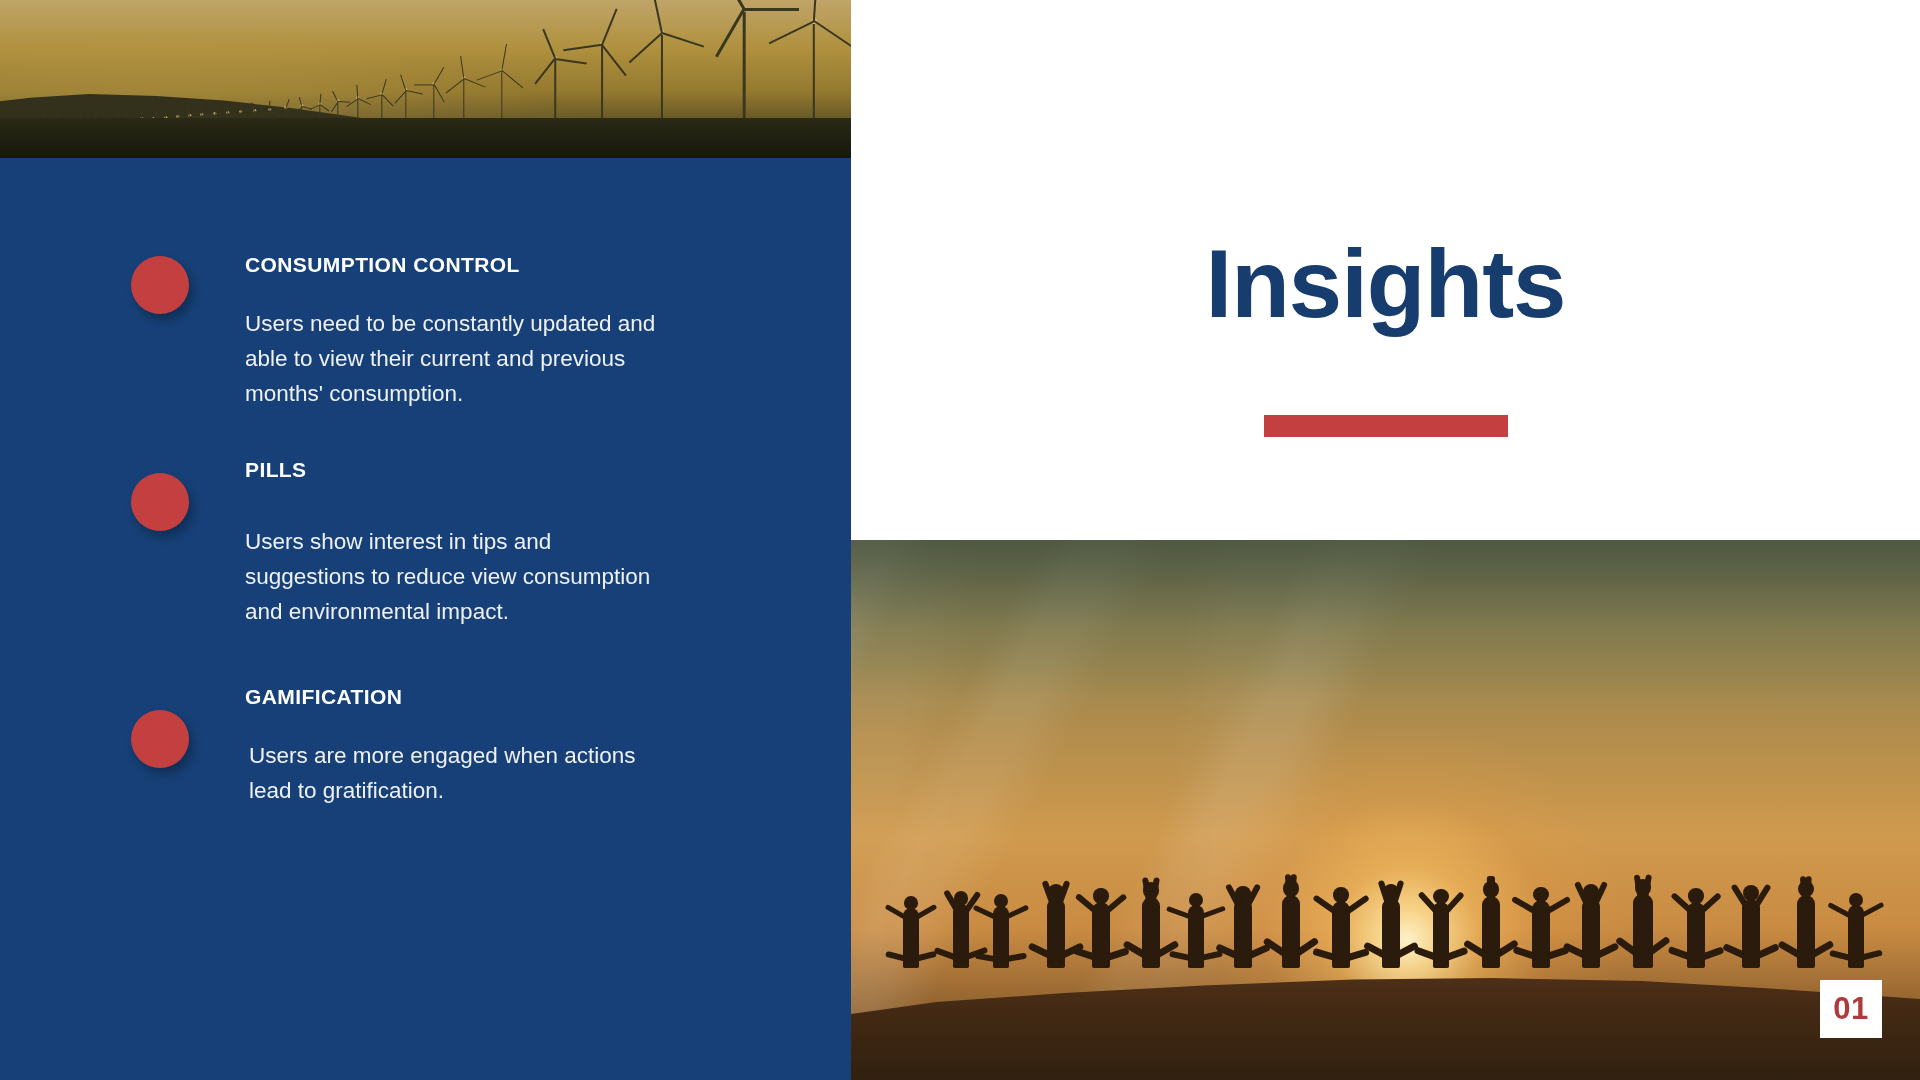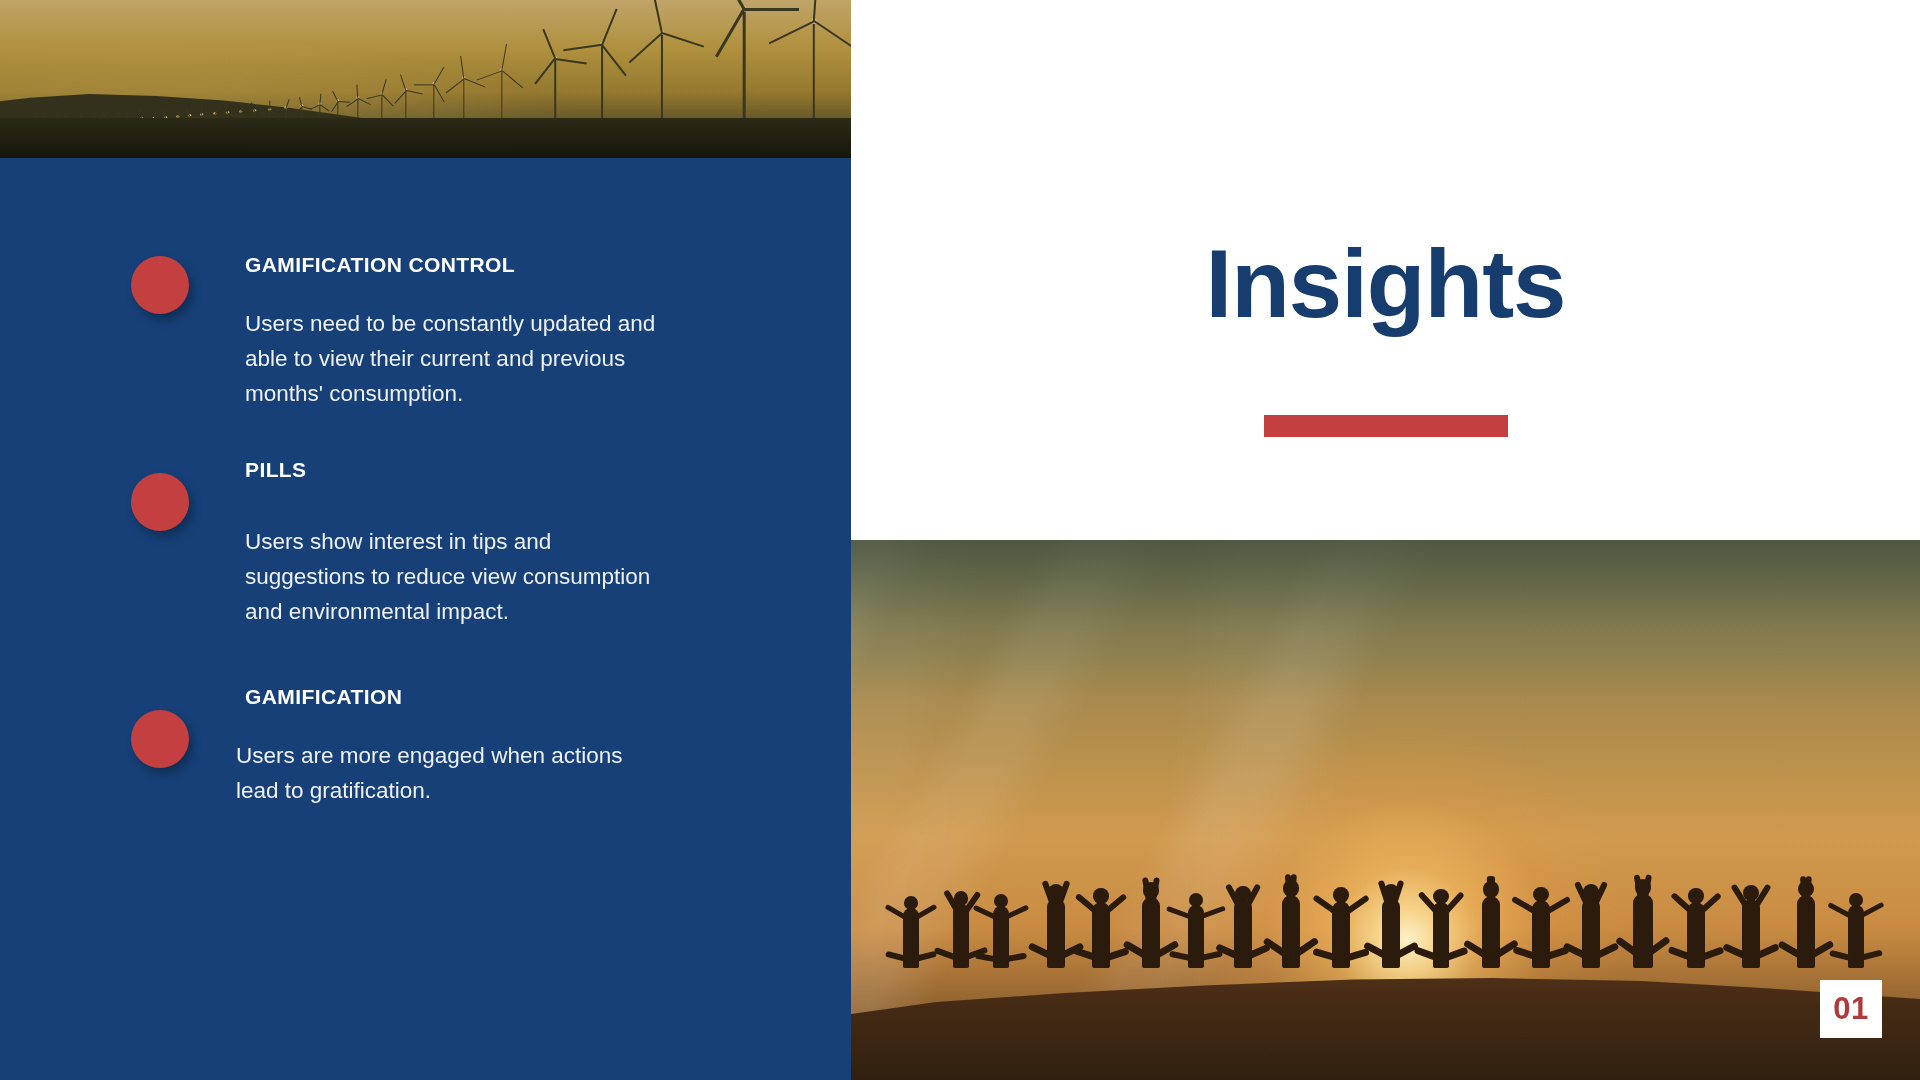--- a/index.html
+++ b/index.html
@@ -83,21 +83,21 @@
   .row1 .dot  { left:131px; top:98px; }
   .row1 .b-head { left:245px; top:95px; }
   .row1 .b-body { left:245px; top:148px; }
   
   .row2 .dot  { left:131px; top:315px; }
   .row2 .b-head { left:245px; top:300px; }
   .row2 .b-body { left:245px; top:366px; }
   
   .row3 .dot  { left:131px; top:552px; }
   .row3 .b-head { left:245px; top:527px; }
-  .row3 .b-body { left:236px; top:580px; }
+  .row3 .b-body { left:249px; top:580px; }
 
   
   .right-col {
     position:absolute; left:851px; top:0;
     width:1069px; height:1080px;
     background:#7dd3fc;
   }
   .title-area {
     position:absolute; left:0; top:0; width:1069px; height:540px;
     background:#ffffff;
@@ -430,21 +430,21 @@
             <div class="blade" style="top:0px;width:10px;height:1.4px;transform:rotate(280deg);"></div>
           </div>
         </div>
       <div class="ground"></div>
     </div>
 
     <div class="bullets">
 
       <div class="bullet-row row1">
         <div class="dot"></div>
-        <div class="b-head">GAMIFICATION CONTROL</div>
+        <div class="b-head">CONSUMPTION CONTROL</div>
         <div class="b-body">Users need to be constantly updated and able to view their current and previous months' consumption.</div>
       </div>
 
       <div class="bullet-row row2">
         <div class="dot"></div>
         <div class="b-head">PILLS</div>
         <div class="b-body">Users show interest in tips and suggestions to reduce view consumption and environmental impact.</div>
       </div>
 
       <div class="bullet-row row3">

